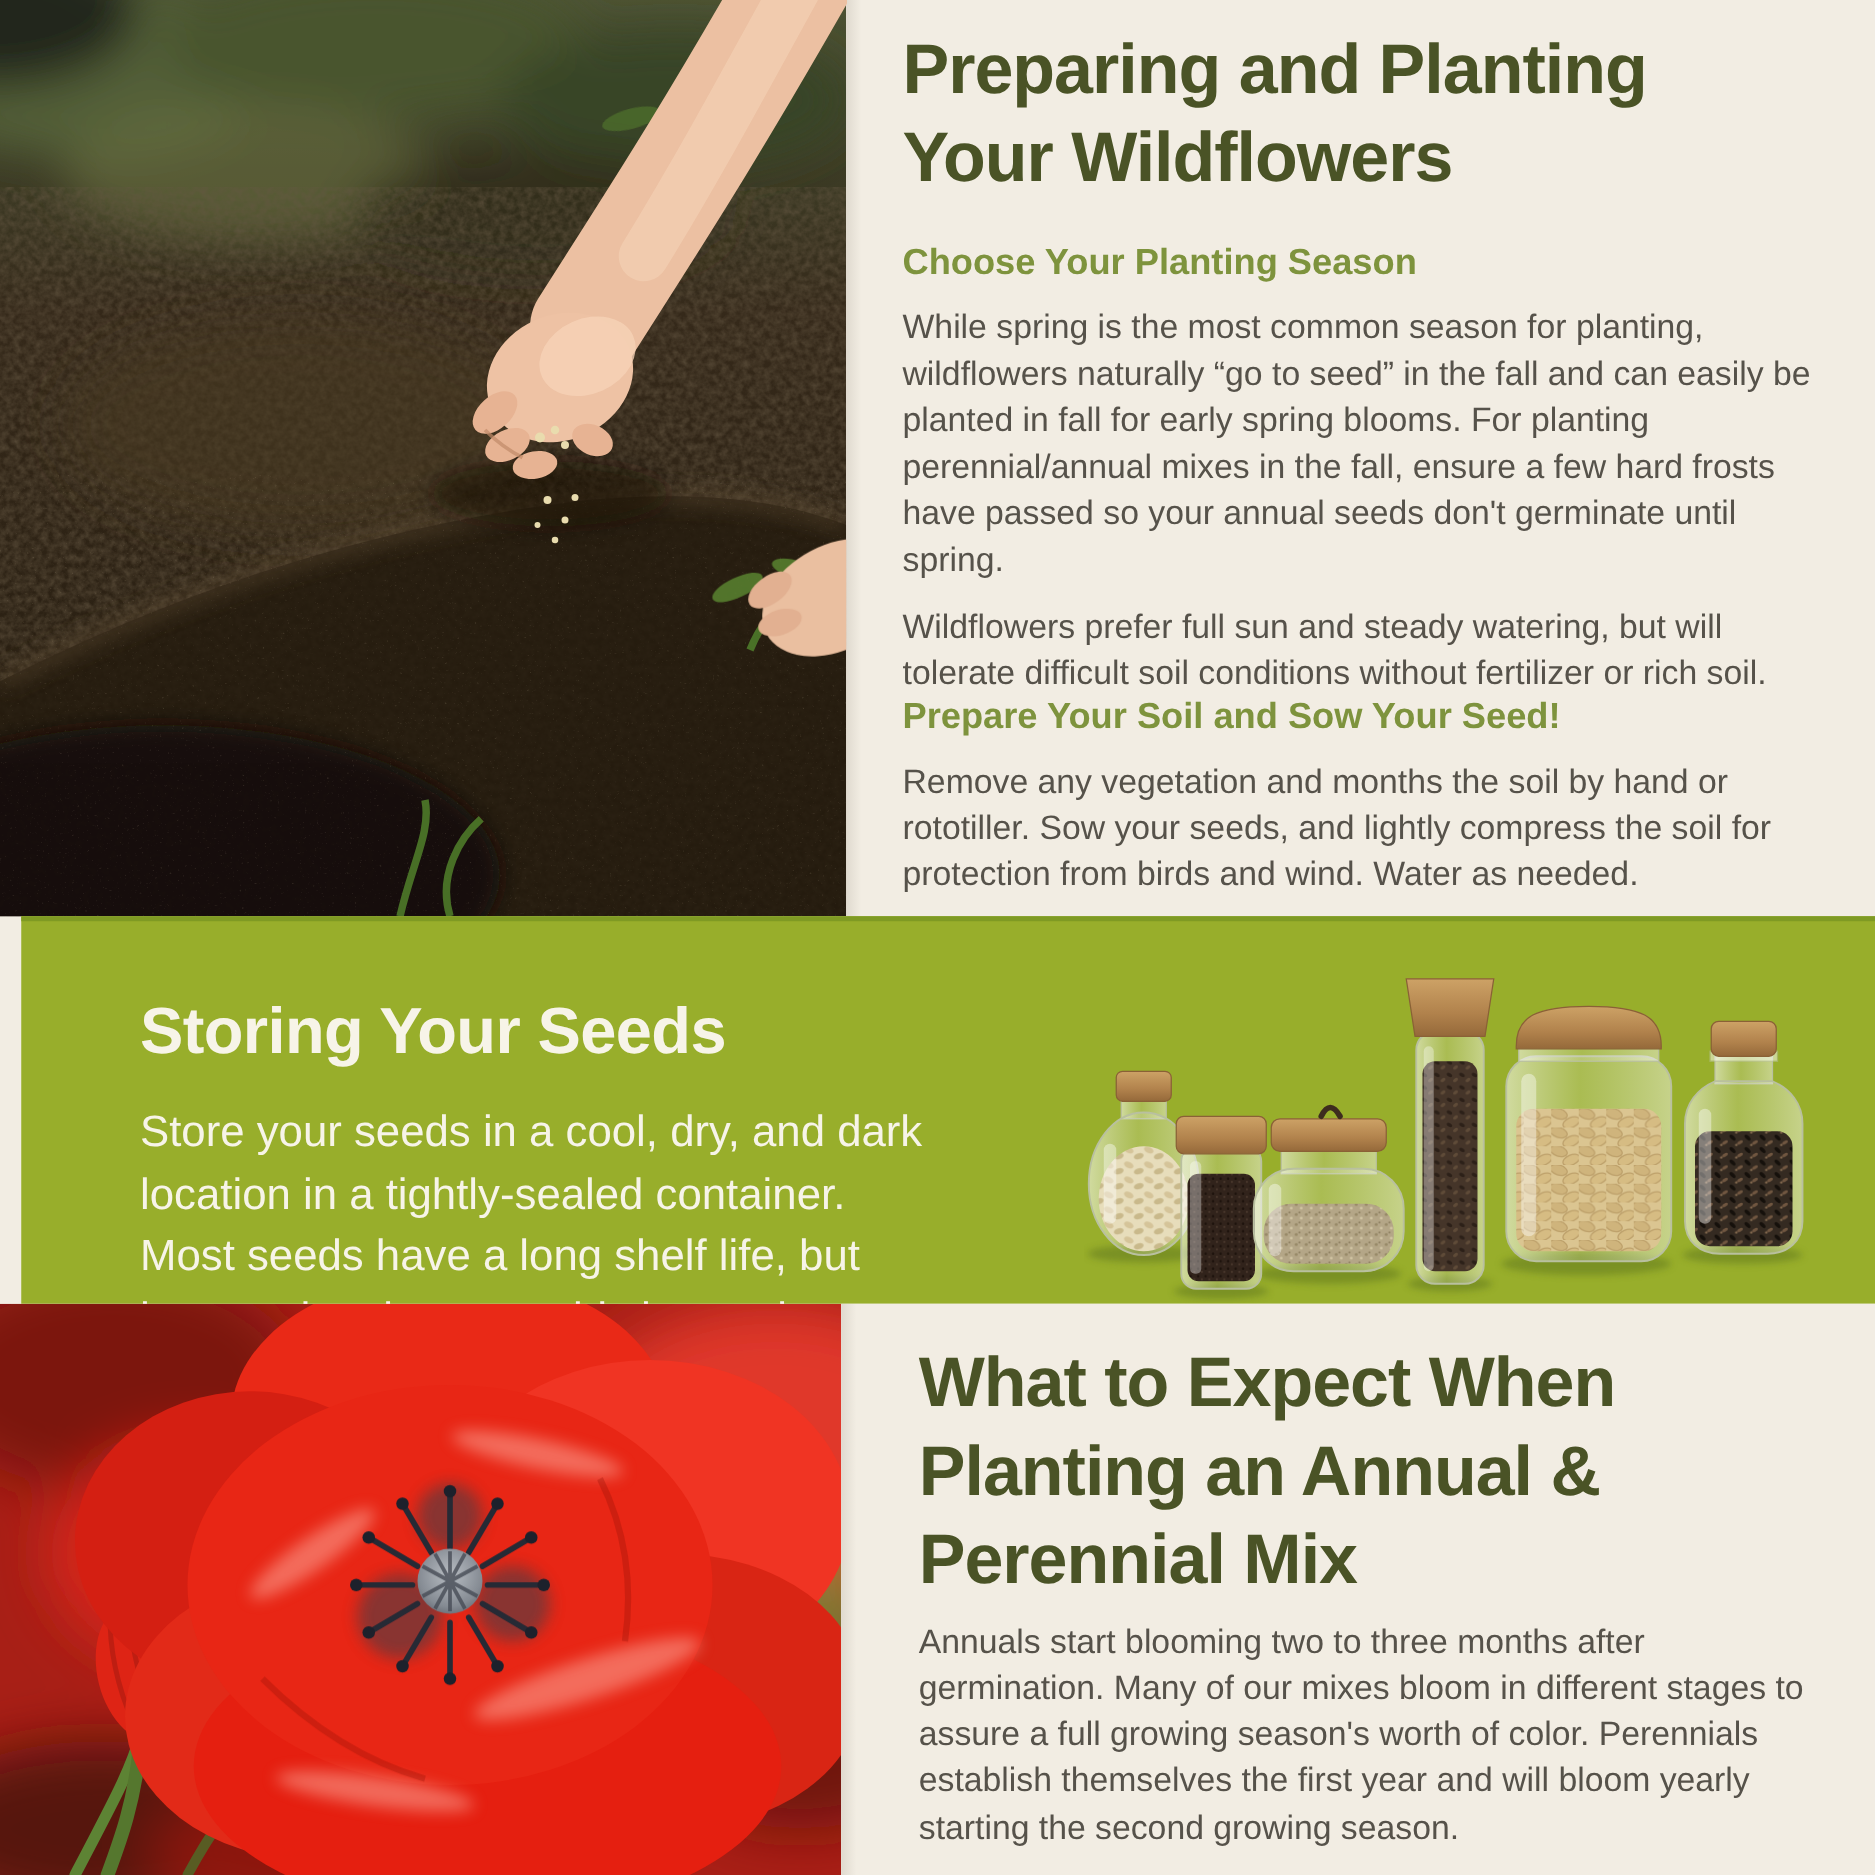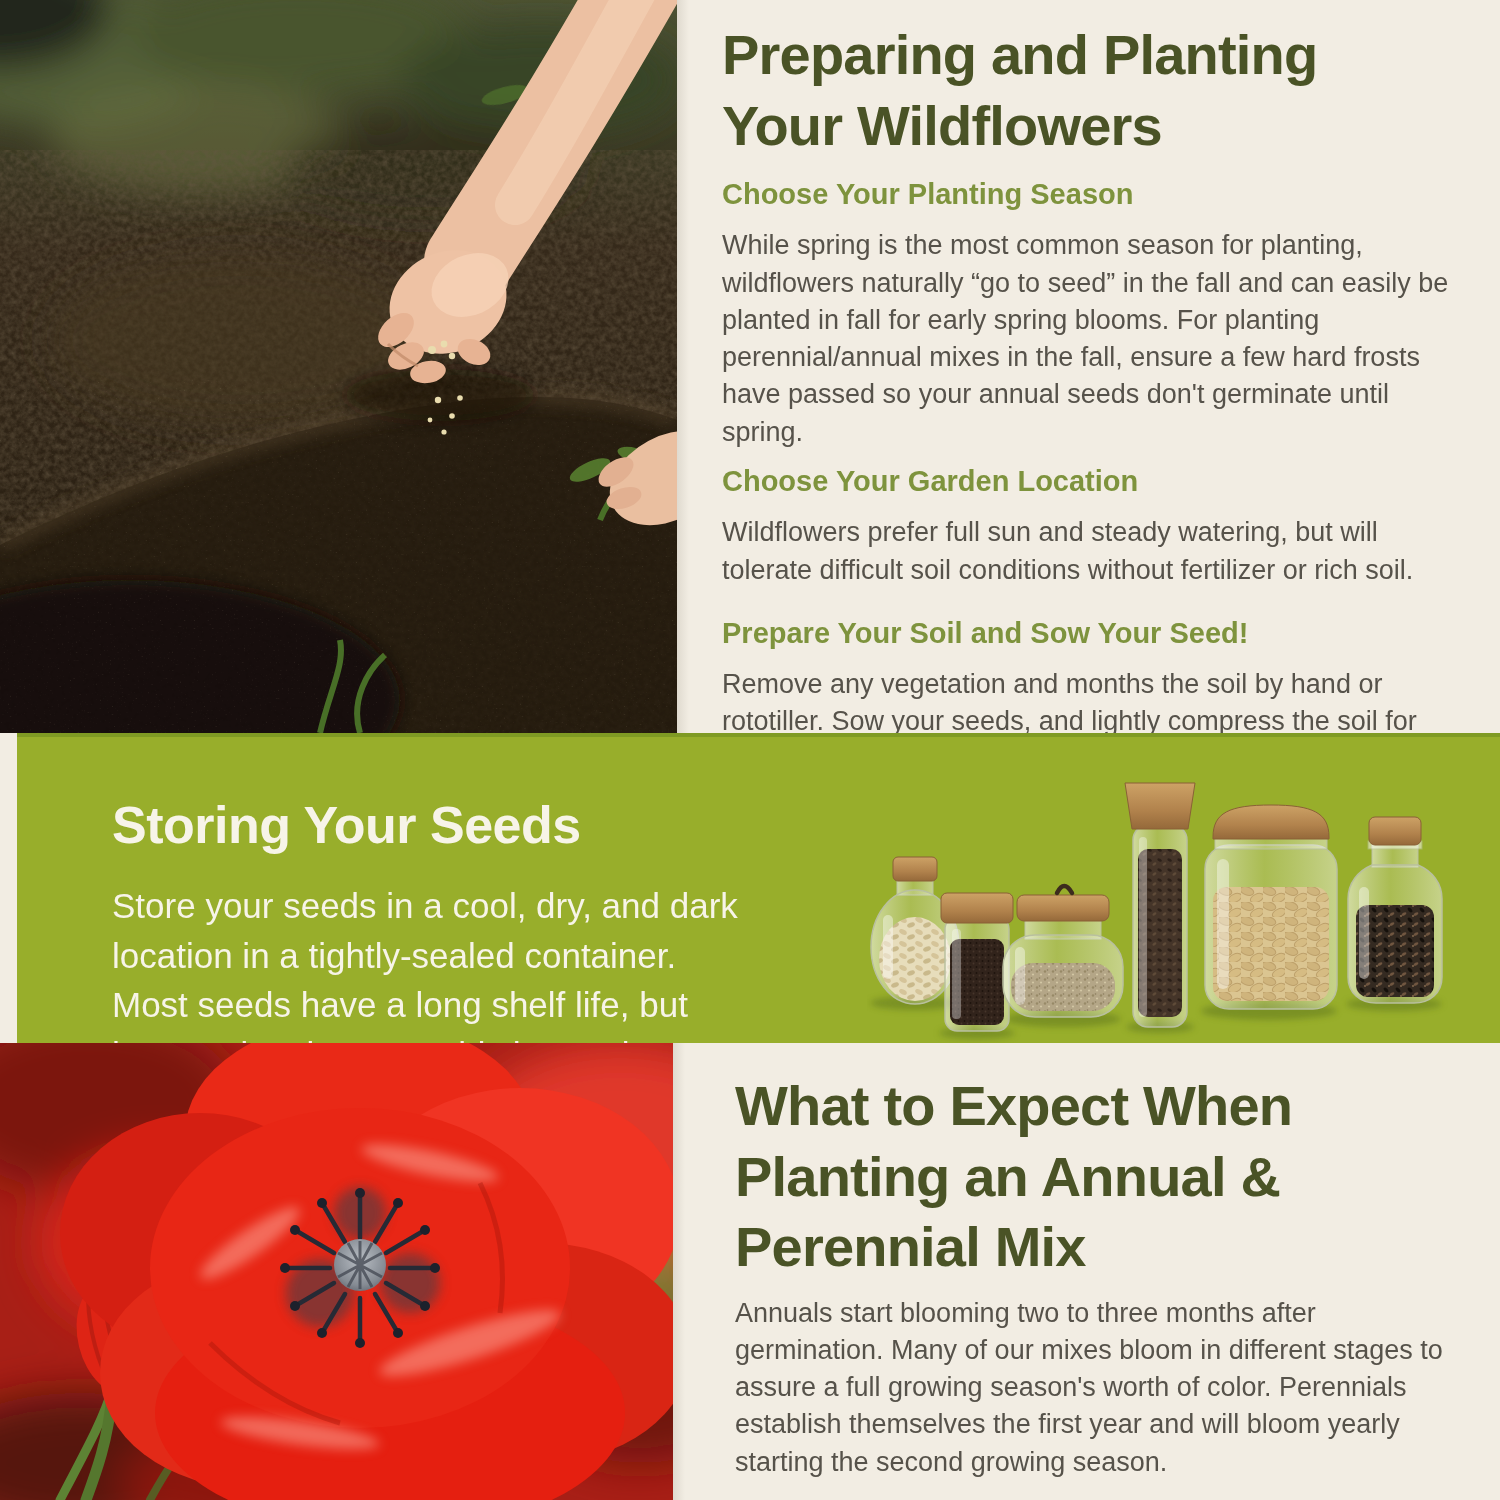--- a/index.html
+++ b/index.html
@@ -17,21 +17,21 @@
   .photo svg{display:block;width:100%;height:100%;}
   #soil-photo{left:0;top:0;width:677px;height:733px;}
   #poppy-photo{left:0;top:1043px;width:673px;height:457px;}
 
   
   #panel-top{position:absolute;left:677px;top:0;width:823px;height:733px;background:var(--cream);
     padding:20px 48px 0 45px;}
   #panel-top::before,#panel-bottom::before{content:"";position:absolute;left:0;top:0;bottom:0;width:12px;
     background:linear-gradient(to right,rgba(60,50,30,.10),rgba(60,50,30,0));}
   h1.big{font-size:56px;line-height:1.26;letter-spacing:-.8px;color:var(--heading-green);font-weight:bold;width:720px;}
-  .subhead{font-size:29px;line-height:1.15;color:var(--sub-green);font-weight:bold;margin-top:17px;width:730px;}
+  .subhead{font-size:29px;line-height:1.15;color:var(--sub-green);font-weight:bold;margin-top:33px;width:730px;}
   .body-txt{font-size:27px;line-height:1.38;color:var(--body-gray);margin-top:16px;width:730px;}
 
   
   #band{position:absolute;left:17px;top:733px;width:1500px;height:310px;background:var(--band-green);
     border-top:4px solid var(--band-green-dark);}
   #storing{position:absolute;left:95px;top:58px;width:660px;}
   #storing h2{font-size:52px;letter-spacing:-.5px;color:var(--band-text);font-weight:bold;}
   #storing p{font-size:35px;line-height:1.42;color:var(--band-text);margin-top:26px;width:640px;}
   #jars{position:absolute;right:0;top:0;width:650px;height:306px;}
   #jars svg{display:block;width:100%;height:100%;}
@@ -125,23 +125,22 @@
       <ellipse cx="668" cy="478" rx="62" ry="42" transform="rotate(-28 668 478)" fill="#eabfa0"></ellipse>
       <ellipse cx="616" cy="472" rx="20" ry="11" transform="rotate(-36 616 472)" fill="#e2b091"></ellipse>
       <ellipse cx="624" cy="498" rx="18" ry="10" transform="rotate(-18 624 498)" fill="#e2b091"></ellipse>
     </svg>
   </div>
 
   <div id="panel-top">
     <h1 class="big">Preparing and Planting Your Wildflowers</h1>
     <div class="subhead">Choose Your Planting Season</div>
     <p class="body-txt">While spring is the most common season for planting, wildflowers naturally “go to seed” in the fall and can easily be planted in fall for early spring blooms. For planting perennial/annual mixes in the fall, ensure a few hard frosts have passed so your annual seeds don't germinate until spring.</p>
-    <div class="subhead" style="margin-top:14px">Choose Your Garden Location</div>
     <p class="body-txt">Wildflowers prefer full sun and steady watering, but will tolerate difficult soil conditions without fertilizer or rich soil.</p>
-    <div class="subhead" style="margin-top:28px">Prepare Your Soil and Sow Your Seed!</div>
+    <div class="subhead" style="margin-top:0">Prepare Your Soil and Sow Your Seed!</div>
     <p class="body-txt">Remove any vegetation and months the soil by hand or rototiller. Sow your seeds, and lightly compress the soil for protection from birds and wind. Water as needed.</p>
   </div>
 
   <div id="band">
     <div id="storing">
       <h2>Storing Your Seeds</h2>
       <p>Store your seeds in a cool, dry, and dark location in a tightly-sealed container. Most seeds have a long shelf life, but heat and moisture could shorten it.</p>
     </div>
     <div id="jars" class="photo">
       <svg viewBox="0 0 650 306" preserveAspectRatio="none" aria-hidden="true">

